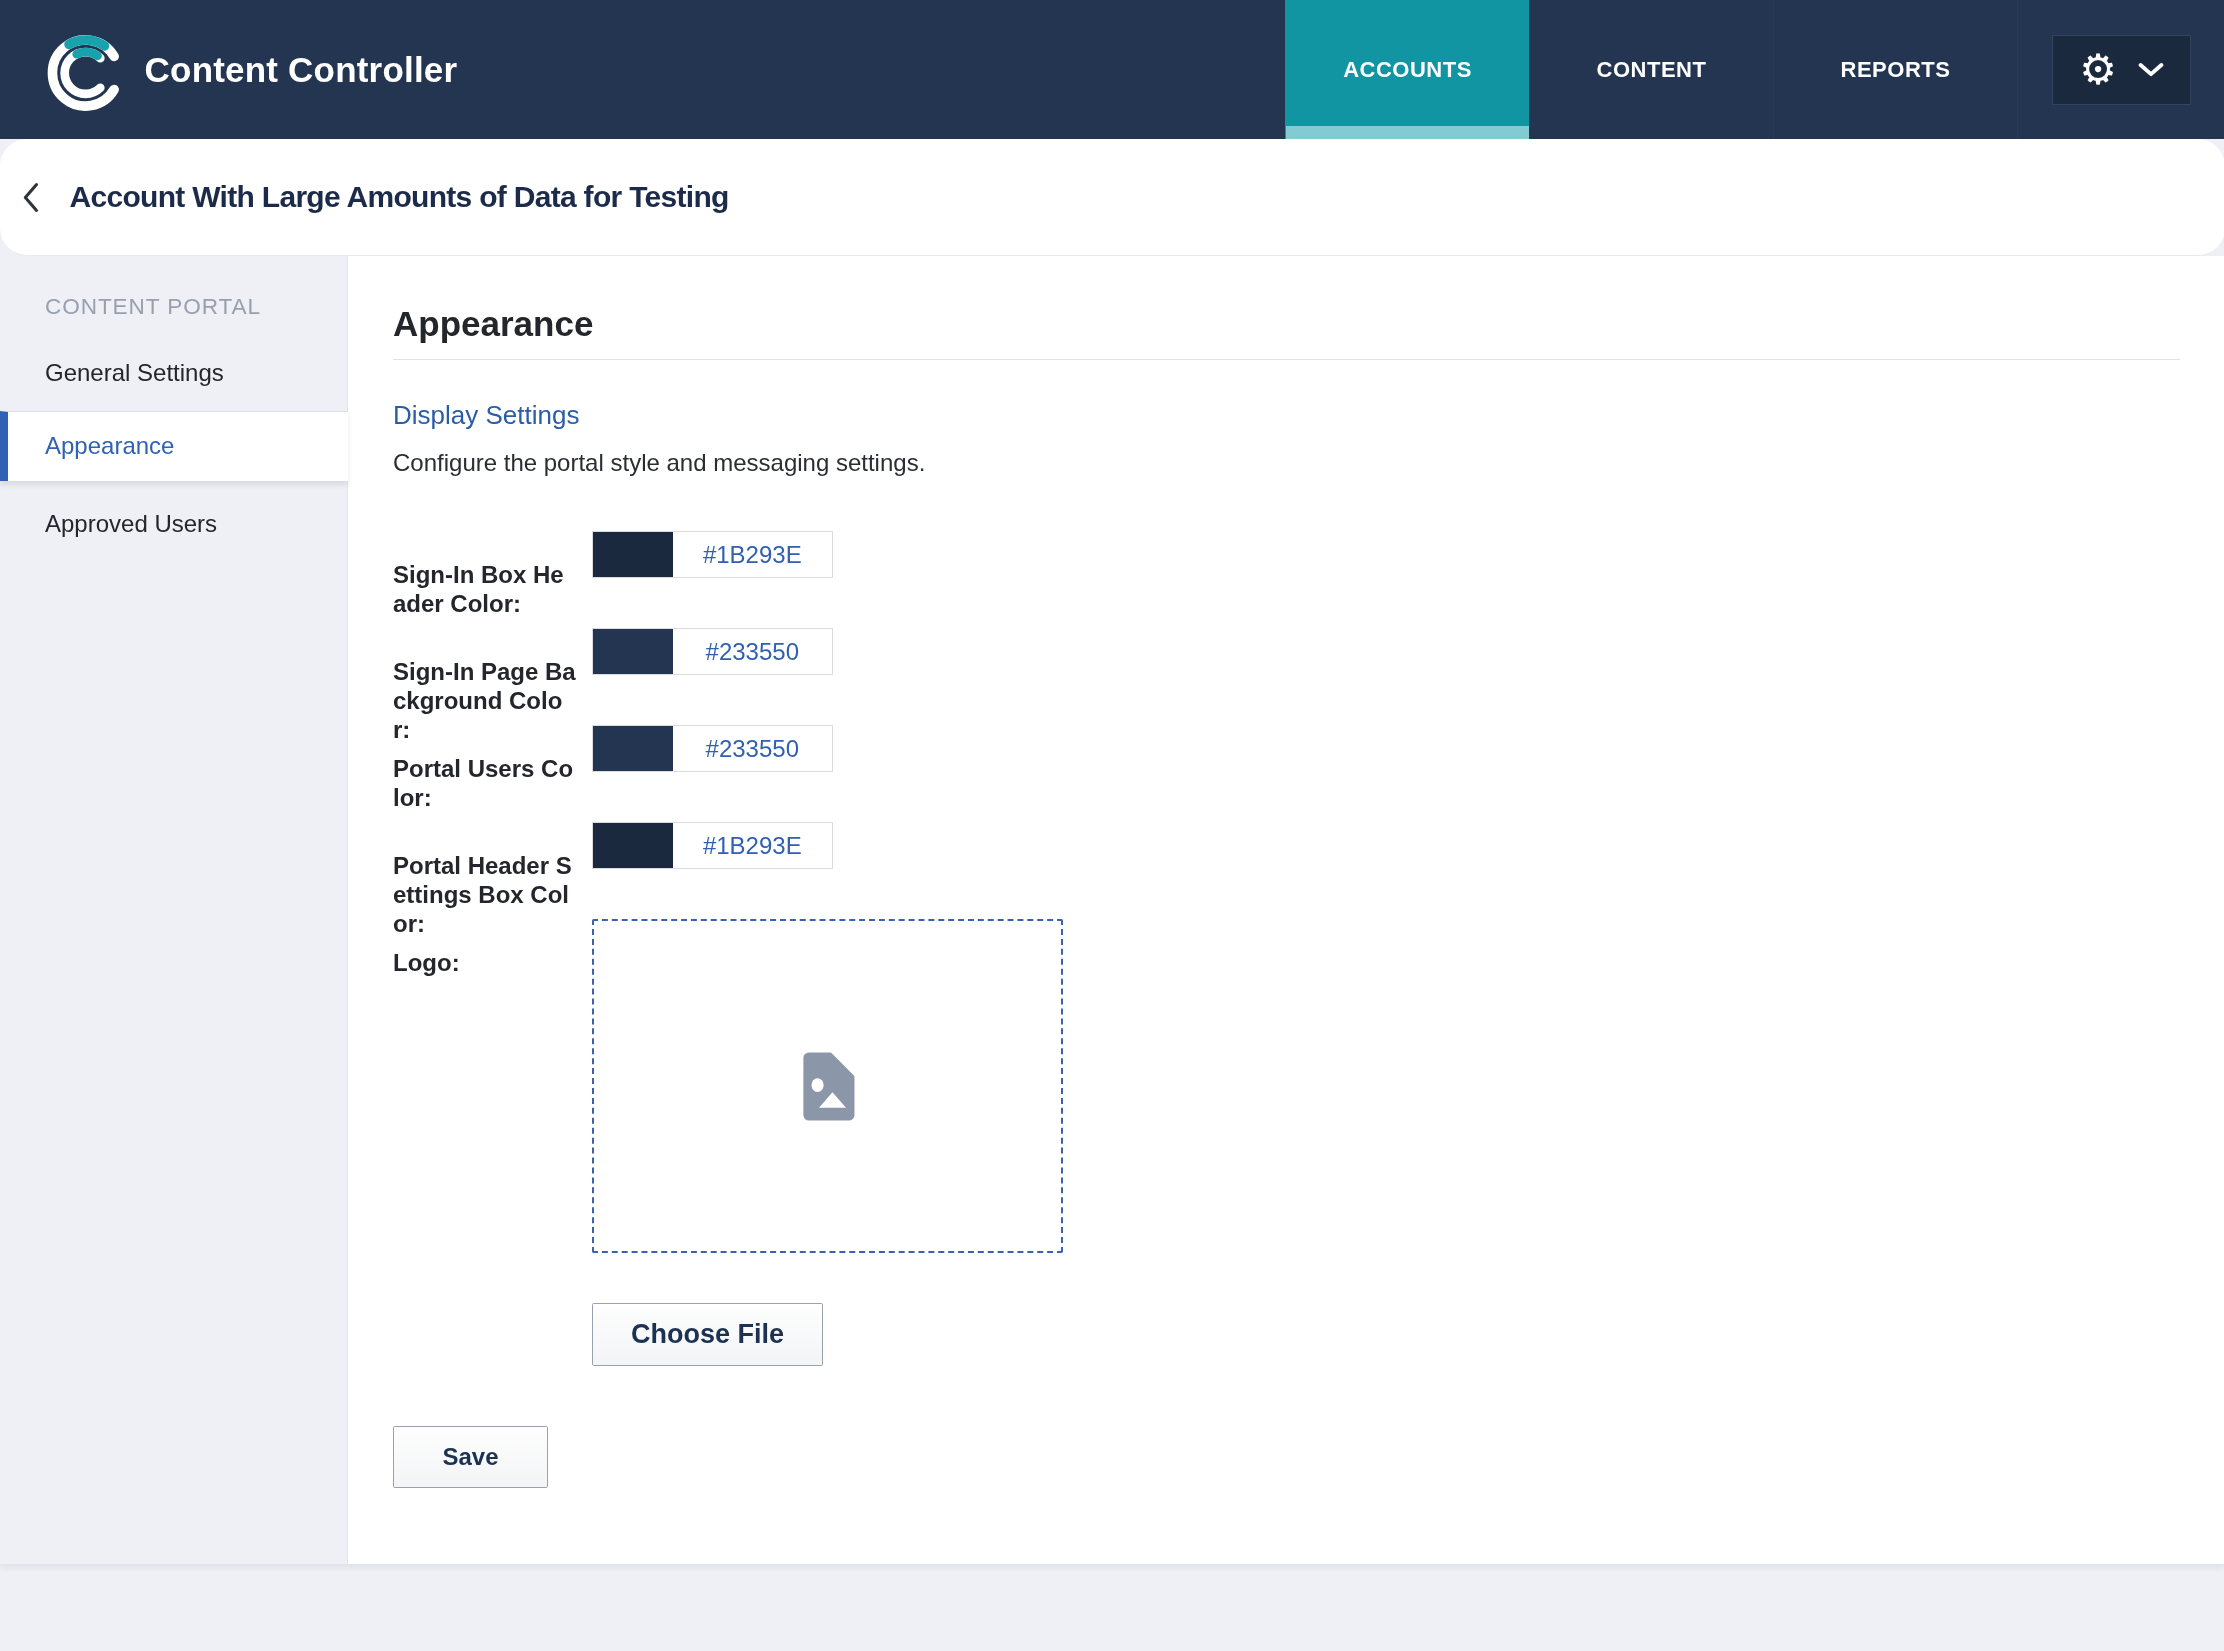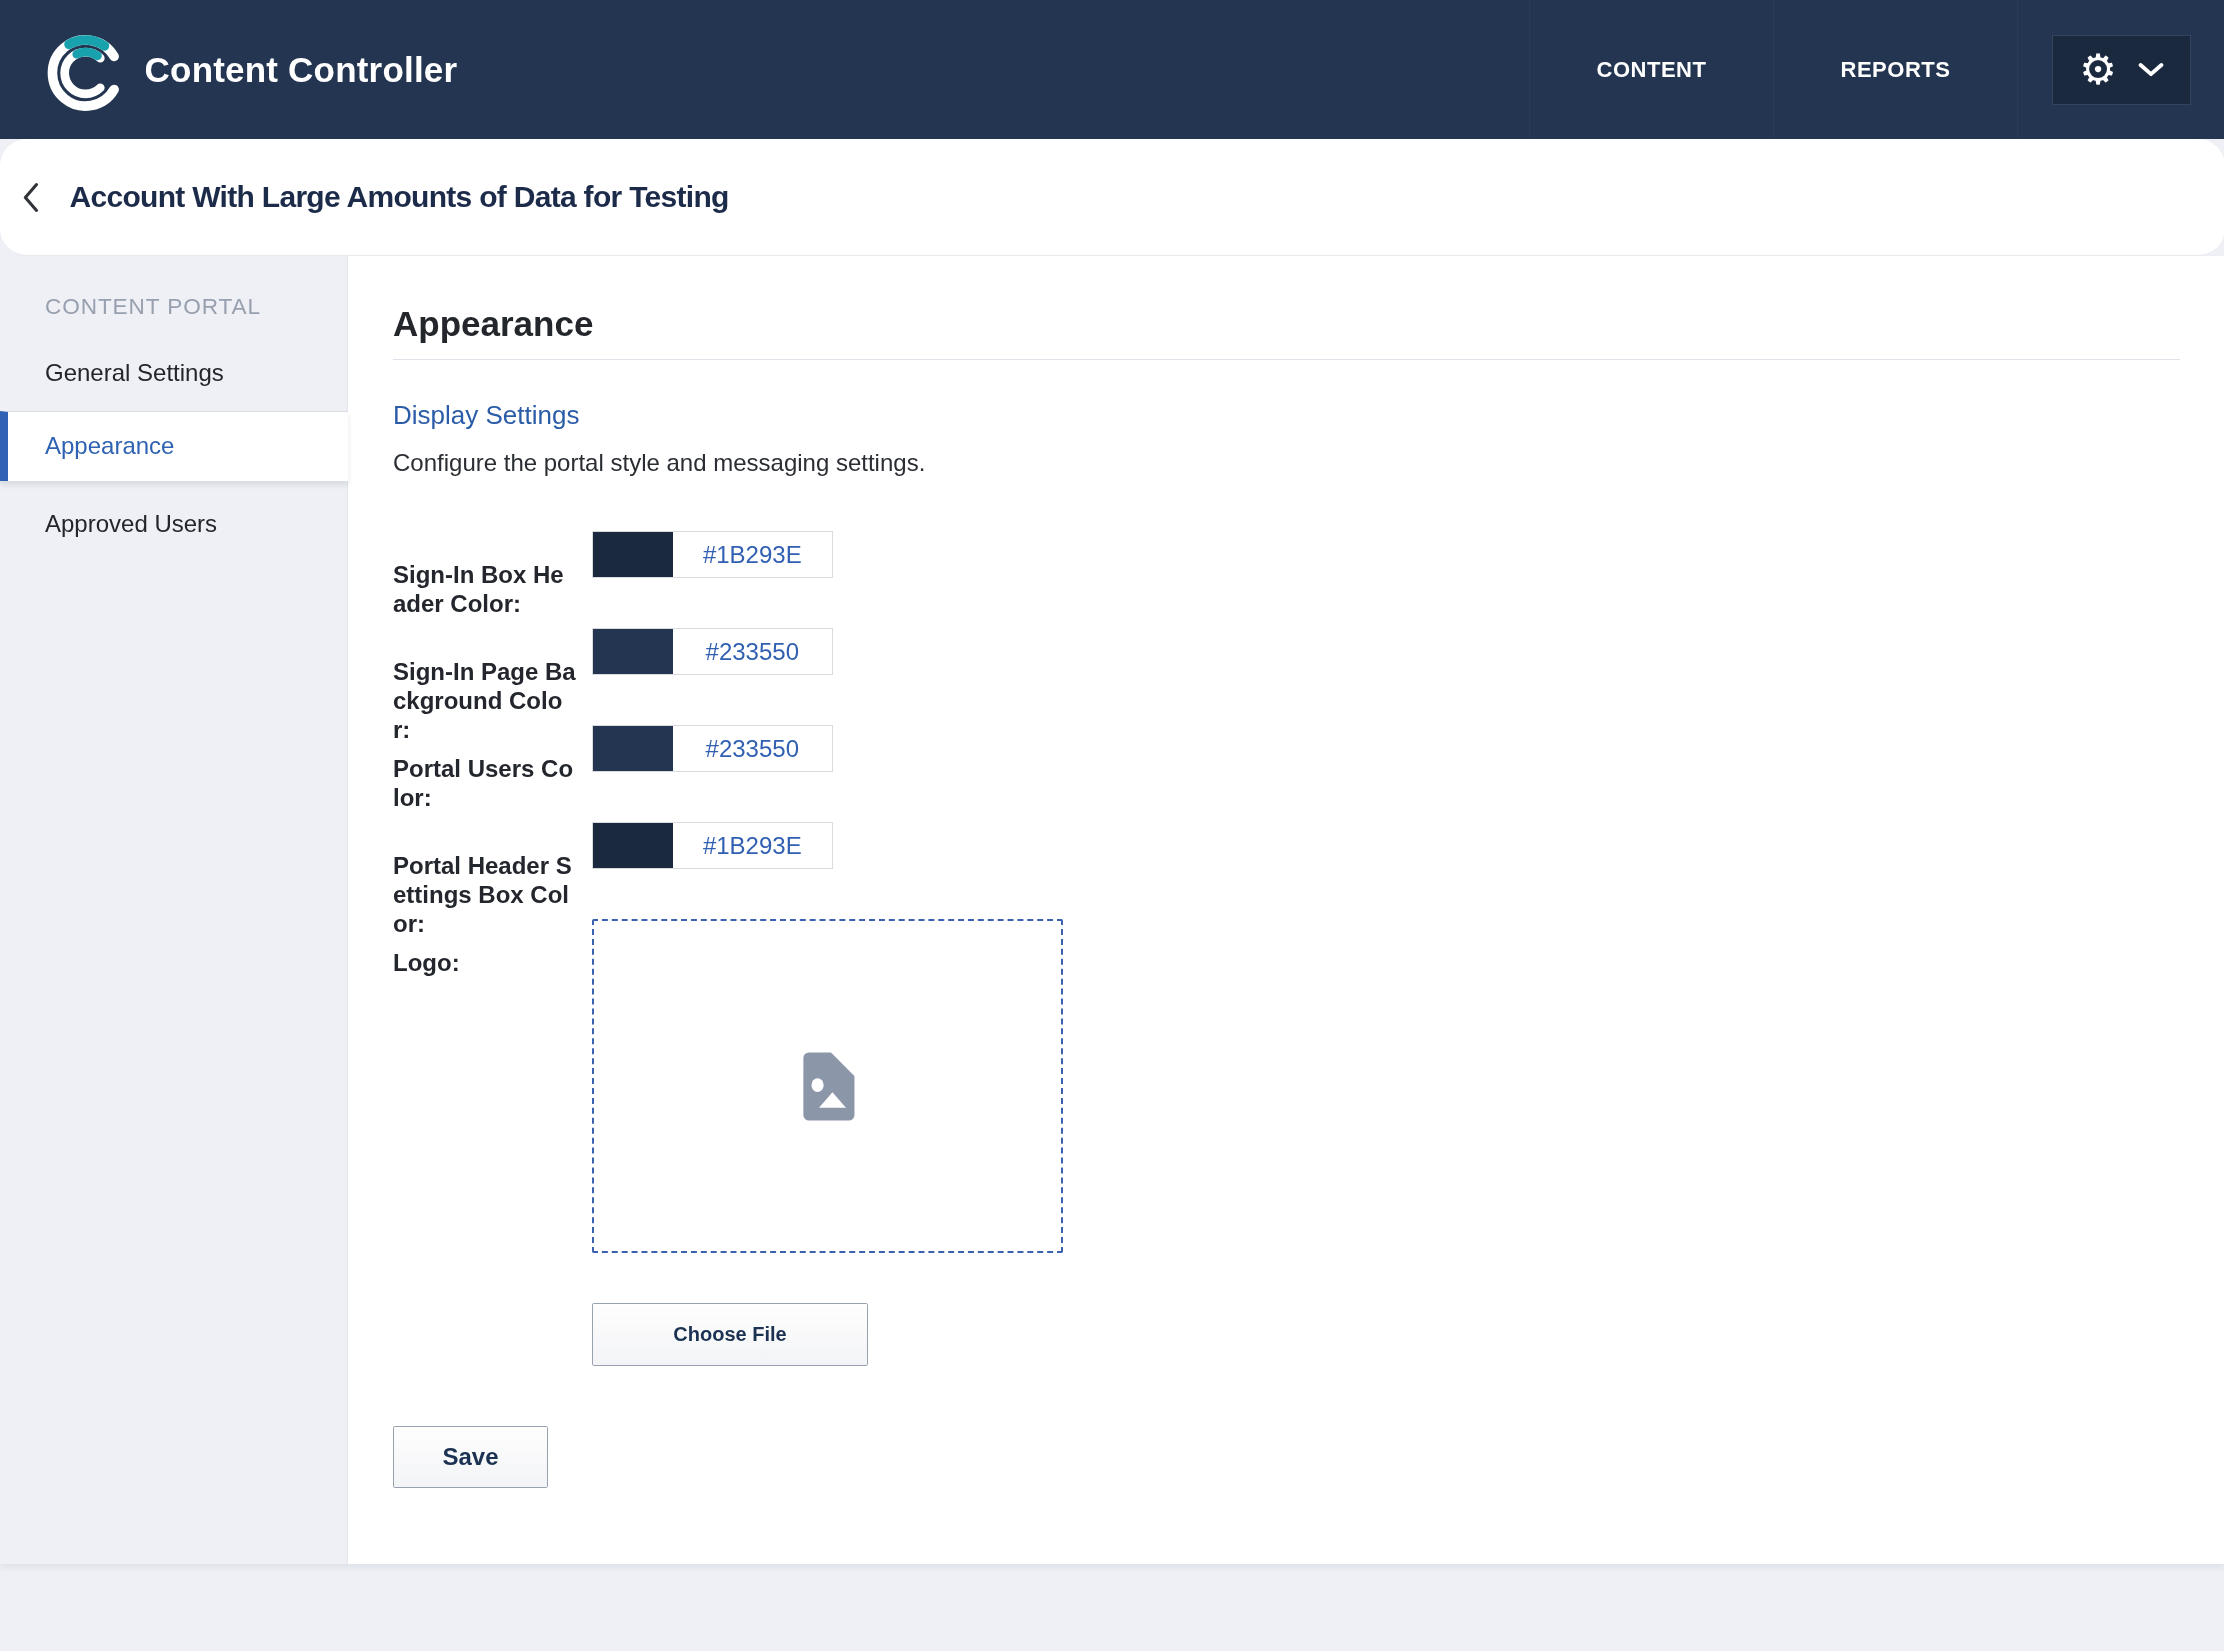--- a/index.html
+++ b/index.html
@@ -118,25 +118,25 @@
     font-size: 24px; color: #3160B2; padding: 0;
   }
 
   .logo-row { display: flex; align-items: flex-start; margin-top: 11.3px; }
   .logo-dropzone {
     width: 471px; height: 334px; border: 2.6px dashed #3B62AE; border-radius: 1.7px;
     background: #FFFFFF; display: flex; align-items: center; justify-content: center;
     cursor: pointer;
   }
   .choose-file-btn {
-    display: block; margin: 50px 0 0 199px; width: 276px; height: 63px;
+    display: block; margin: 50px 0 0 199px; width: 231px; height: 63px;
     background: linear-gradient(#FEFEFE, #F3F4F6);
     border: 1.7px solid #97A1AF; border-radius: 1.7px;
     font-family: "Liberation Sans", sans-serif;
-    font-size: 20px; font-weight: bold; color: #1B3252; cursor: pointer;
+    font-size: 27px; font-weight: bold; color: #1B3252; cursor: pointer;
   }
   .save-btn {
     display: block; margin: 60px 0 0 0; width: 155px; height: 62px;
     background: linear-gradient(#FEFEFE, #F3F4F6);
     border: 1.7px solid #97A1AF; border-radius: 1.7px;
     font-family: "Liberation Sans", sans-serif;
     font-size: 24px; font-weight: bold; color: #1B3252; cursor: pointer;
   }
 </style>
 </head>
@@ -146,20 +146,23 @@
   <div class="brand">
     <svg class="brand-logo" viewBox="0 0 100 100">
       <path d="M 82.9 35 A 38 38 0 1 0 82.9 73" fill="none" stroke="#FFFFFF" stroke-width="11" stroke-linecap="round"></path>
       <path d="M 71.8 22.9 A 38 38 0 0 0 31 21.1" fill="none" stroke="#17A2AE" stroke-width="11" stroke-linecap="round"></path>
       <path d="M 67 37 A 24 24 0 1 0 67 71" fill="none" stroke="#FFFFFF" stroke-width="10" stroke-linecap="round"></path>
       <path d="M 63.8 34.3 A 24 24 0 0 0 39.9 32.3" fill="none" stroke="#17A2AE" stroke-width="10" stroke-linecap="round"></path>
     </svg>
     <span class="brand-name">Content Controller</span>
   </div>
   <div class="nav-tabs">
+    <div class="nav-tab active">
+      <span>ACCOUNTS</span>
+    </div>
     <div class="nav-tab">
       <span>CONTENT</span>
     </div>
     <div class="nav-tab">
       <span>REPORTS</span>
     </div>
   </div>
   <div class="nav-settings">
     <div class="settings-box">
       <span class="gear-glyph">⚙</span>

